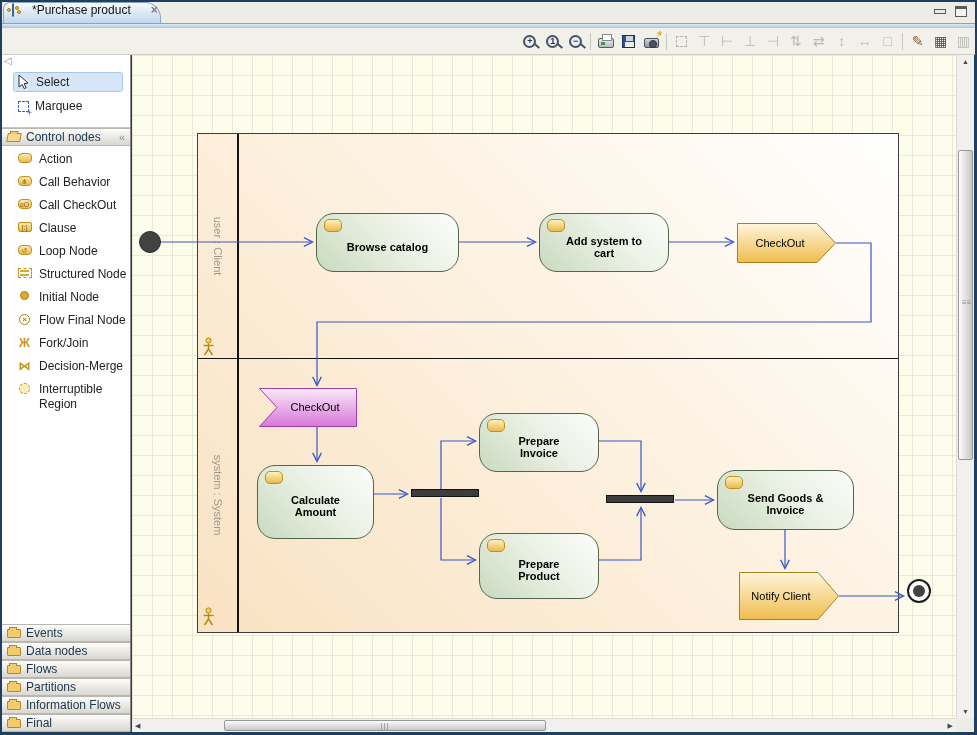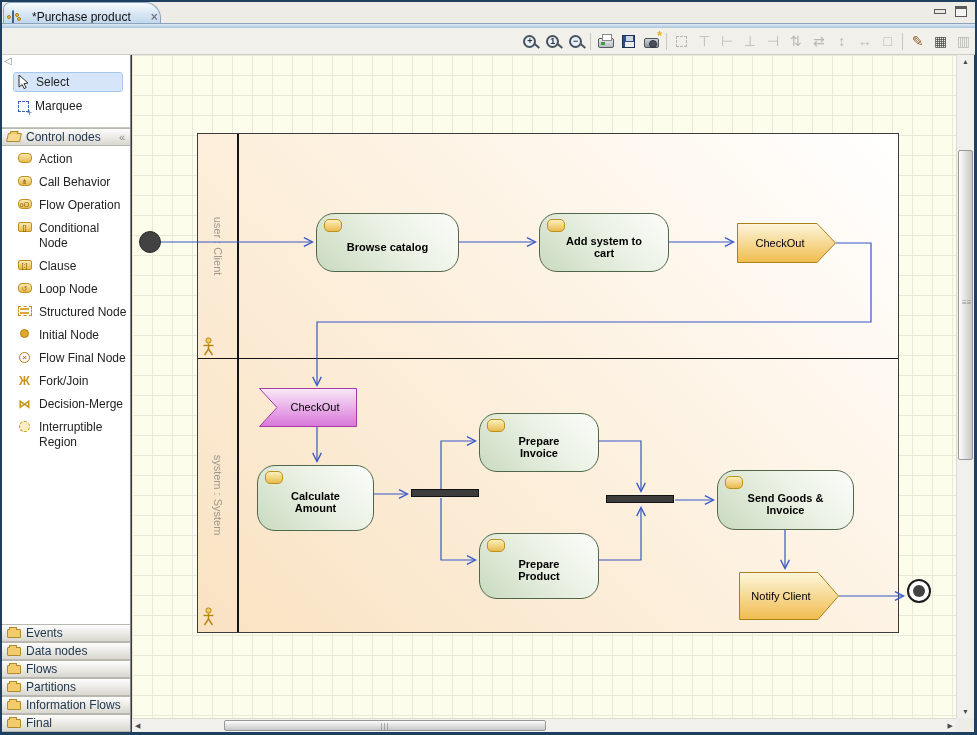--- a/index.html
+++ b/index.html
@@ -5,21 +5,21 @@
   * { margin:0; padding:0; box-sizing:border-box; }
   html,body { width:977px; height:735px; overflow:hidden; }
   body { font-family:"Liberation Sans", sans-serif; }
   .app { position:relative; width:977px; height:735px; background:#1e3f60; }
 
   
   .tabbar { position:absolute; left:2px; top:2px; width:973px; height:22px; background:#edece6; }
   .tab { position:absolute; left:1px; top:0; height:22px; width:158px;
          background:linear-gradient(#f7fbfe,#dce9f5 45%,#bed6ec);
          border:1px solid #8ba3bc; border-bottom:none; border-radius:7px 16px 0 0;
-         display:flex; align-items:flex-end; gap:18px; padding:0 8px; }
+         display:flex; align-items:flex-start; gap:18px; padding:0 8px; }
   .tab-title { font-size:12px; color:#111; white-space:nowrap; }
   .tab-close { font-size:12px; font-weight:bold; color:#7c7c7c; margin-left:2px; cursor:pointer; }
   .diagicon { width:15px; height:14px; background:linear-gradient(#fdfdfd,#cfd8e8); border:1px solid #44618a; position:relative; border-radius:2px; }
   .diagicon i { position:absolute; width:4px; height:4px; border-radius:2px; background:#eebc3c; border:1px solid #a97c14; }
   .diagicon i:nth-child(1){ left:2px; top:2px; } .diagicon i:nth-child(2){ right:2px; top:4px; } .diagicon i:nth-child(3){ left:4px; bottom:2px; }
   .band { position:absolute; left:2px; top:23px; width:973px; height:5px;
           background:linear-gradient(#dfeaf4,#a9c6e0); border-top:1px solid #8ba3bc; }
   .winbtns { position:absolute; right:8px; top:4px; display:flex; gap:10px; align-items:center; }
   .btn-min { width:11px; height:10px; position:relative; cursor:pointer; }
   .btn-min::after { content:""; position:absolute; left:0; top:2px; width:10px; height:3px; border:1px solid #5a5a5a; background:#e8e8e8; }
@@ -221,27 +221,21 @@
       <div class="pitem">
           <span class="pic">
             <span class="goldrect">⋔</span>
           </span>
           <span class="plabel">Call Behavior</span>
         </div>
       <div class="pitem">
           <span class="pic">
             <span class="goldrect">oO</span>
           </span>
-          <span class="plabel">Flow Operation</span>
-        </div>
-      <div class="pitem">
-          <span class="pic">
-            <span class="goldrect sq">[]</span>
-          </span>
-          <span class="plabel">Conditional Node</span>
+          <span class="plabel">Call CheckOut</span>
         </div>
       <div class="pitem">
           <span class="pic">
             <span class="goldrect sq">[:]</span>
           </span>
           <span class="plabel">Clause</span>
         </div>
       <div class="pitem">
           <span class="pic">
             <span class="goldrect">↺</span>
@@ -385,21 +379,21 @@
     <svg class="node" style="left:605px; top:168px;" width="100" height="41" viewBox="0 0 100 41">
       <polygon points="0.5,0.5 80,0.5 98.5,20 80,39.5 0.5,39.5" fill="url(#gradOrange)" stroke="#a8811c"></polygon>
       <text class="sigtext" x="43" y="24" text-anchor="middle">CheckOut</text>
     </svg>
 
     <svg class="node" style="left:127px; top:333px;" width="99" height="40" viewBox="0 0 99 40">
       <polygon points="0.5,0.5 97.5,0.5 97.5,38.5 0.5,38.5 18,19.5" fill="url(#gradPurple)" stroke="#a23ca2"></polygon>
       <text class="sigtext" x="56" y="23" text-anchor="middle">CheckOut</text>
     </svg>
 
-    <div class="node action" style="left:125px; top:410px; width:117px; height:66px;">
+    <div class="node action" style="left:125px; top:410px; width:117px; height:74px;">
       <span class="pin"></span>
       <span>Calculate Amount</span>
     </div>
 
     <div class="node barnode" style="left:279px; top:434px; width:68px; height:8px;"></div>
 
     <div class="node action" style="left:347px; top:358px; width:120px; height:59px;">
       <span class="pin"></span>
       <span>Prepare Invoice</span>
     </div>

